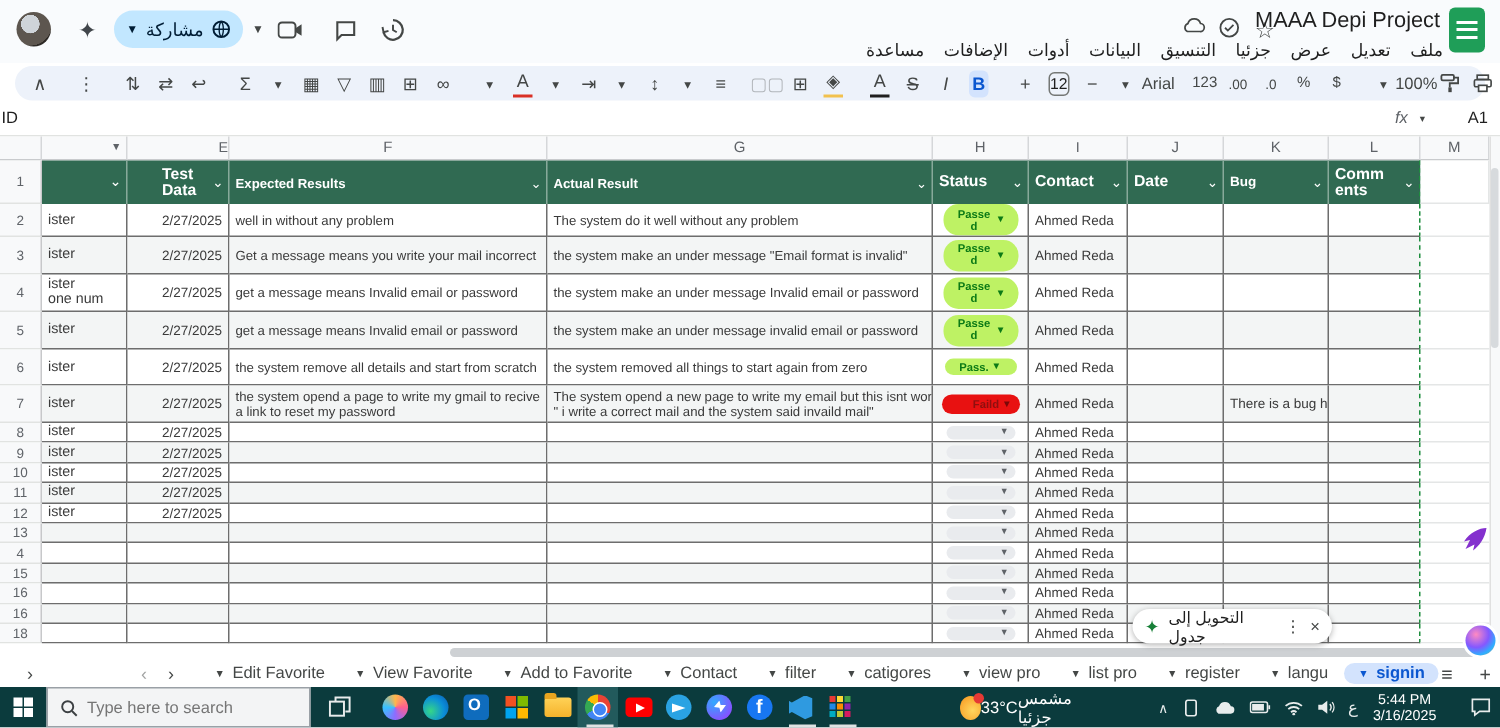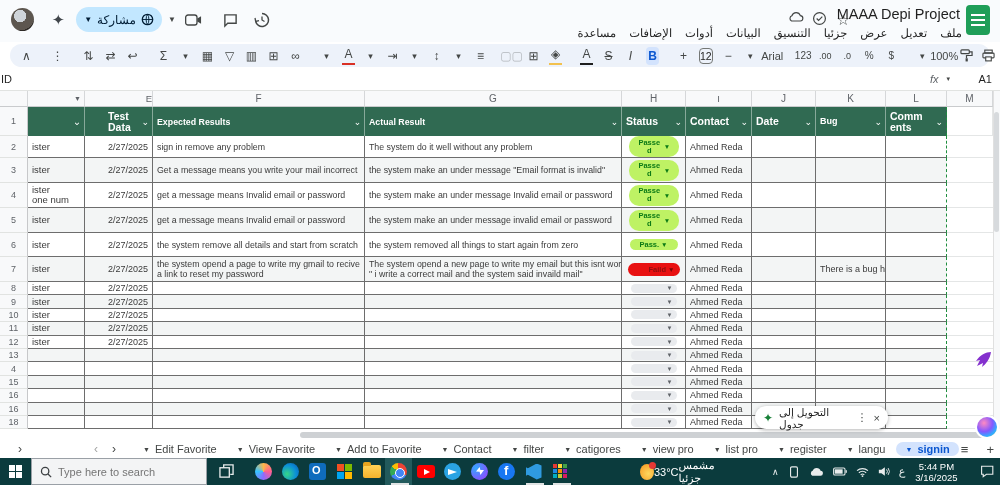--- a/index.html
+++ b/index.html
@@ -365,21 +365,21 @@
     <div class="cell gut">
           <span>2</span>
         </div>
     <div class="cell c-d">
           <span>ister</span>
         </div>
     <div class="cell c-e">
           <span>2/27/2025</span>
         </div>
     <div class="cell c-f">
-          <span>sign in remove any problem</span>
+          <span>well in without any problem</span>
         </div>
     <div class="cell c-g">
           <span>The system do it well without any problem</span>
         </div>
     <div class="cell c-h stat">
       <span class="pill pt-passed">
         <span class="pill-label">Passed</span>
         <span class="pill-caret">▼</span>
       </span>
     </div>

